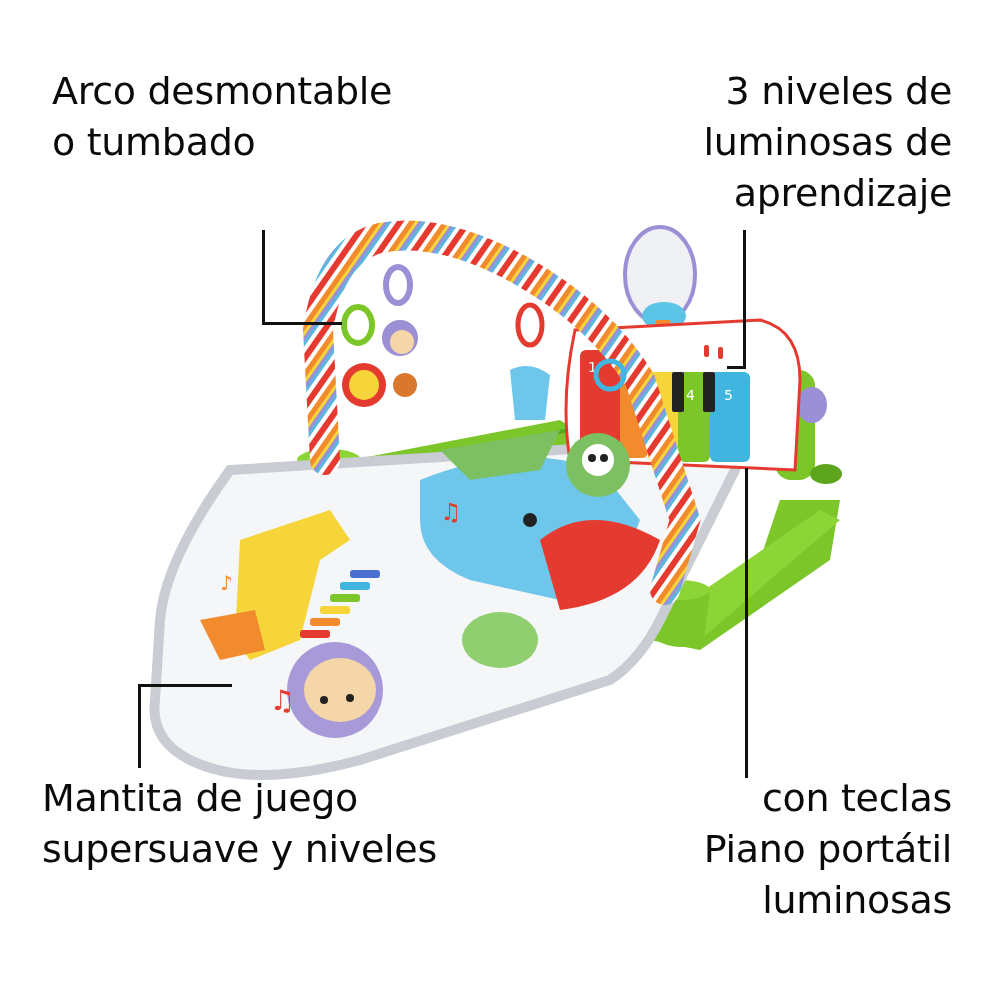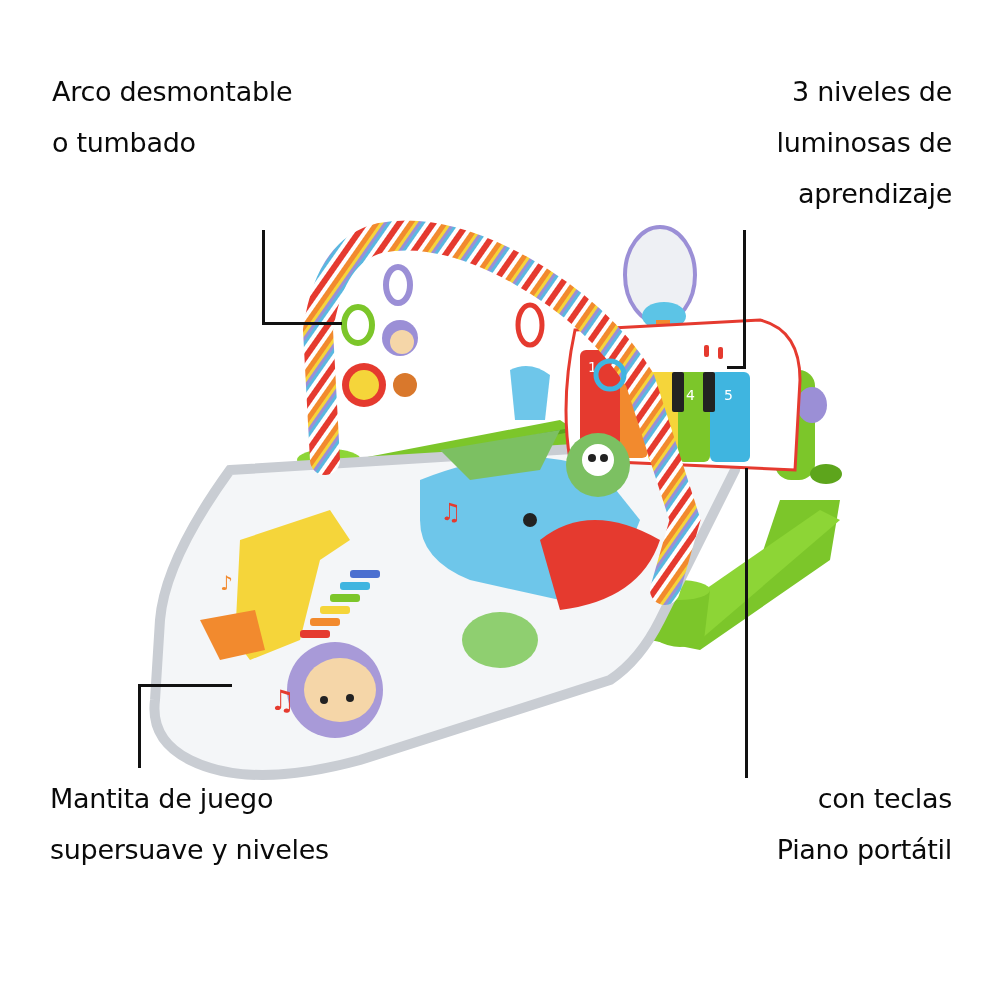--- a/index.html
+++ b/index.html
@@ -1,24 +1,24 @@
 <!DOCTYPE html>
 <html><head>
   <meta charset="utf-8">
   <style>
     html, body { margin:0; padding:0; background:#ffffff; }
     body { width:1000px; height:1000px; position:relative; overflow:hidden;
            font-family:"DejaVu Sans","Liberation Sans",sans-serif; color:#0a0a0a; }
-    .callout { position:absolute; font-size:27px; line-height:51px; font-weight:500; letter-spacing:-0.3px; white-space:nowrap; }
+    .callout { position:absolute; font-size:38px; line-height:51px; font-weight:500; letter-spacing:-0.3px; white-space:nowrap; }
     .callout.left { text-align:left; }
     .callout.right { text-align:right; }
     .callout .line { display:block; }
     #c-arch { left:52px; top:66px; }
     #c-levels { right:48px; top:66px;margin-left:47px; }
-    #c-mat { left:50px; top:773px; }
+    #c-mat { left:42px; top:773px; }
     #c-piano { right:48px; top:773px; }
     .product { position:absolute; left:0; top:0; width:1000px; height:1000px; }
     .leader { position:absolute; background:#111; }
   </style>
 </head>
 <body>
 
 <svg class="product" viewBox="0 0 1000 1000" xmlns="http://www.w3.org/2000/svg">
   <defs>
     <pattern id="archStripes" patternUnits="userSpaceOnUse" width="28" height="28" patternTransform="rotate(35)">
@@ -158,13 +158,14 @@
 </div>
 
 <div id="c-mat" class="callout left">
   <span class="line">Mantita de juego</span>
   <span class="line">supersuave y niveles</span>
 </div>
 
 <div id="c-piano" class="callout right">
   <span class="line">con teclas</span>
   <span class="line">Piano portátil</span>
+  <span class="line">luminosas</span>
 </div>
 
 </body></html>

